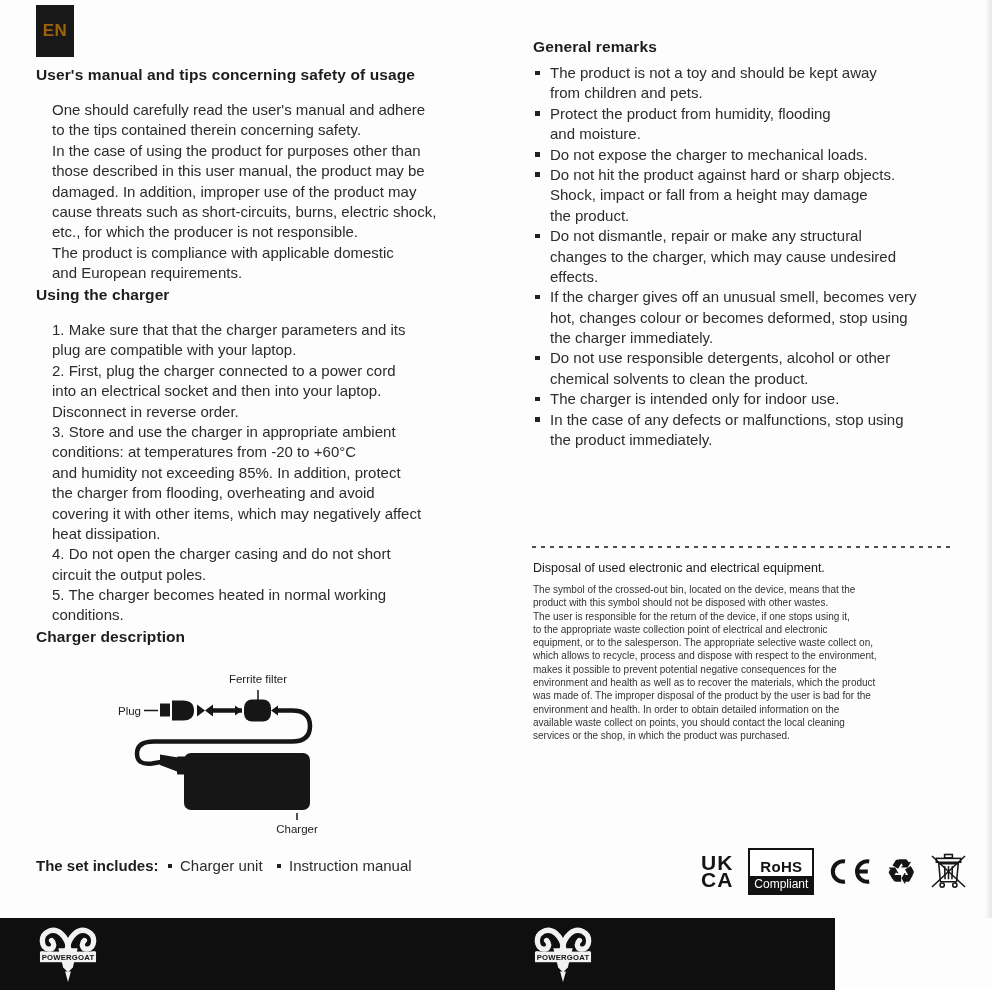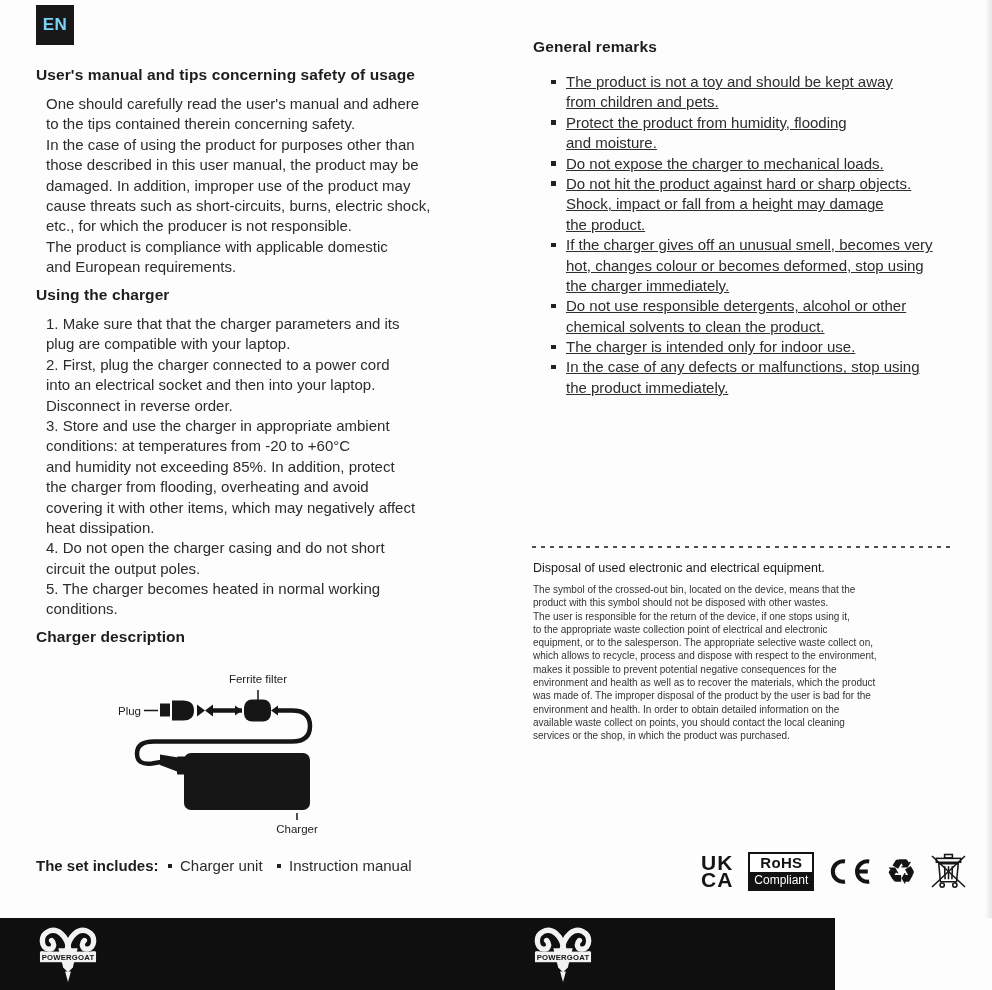--- a/index.html
+++ b/index.html
@@ -4,32 +4,32 @@
 <style>
   html,body{margin:0;padding:0;}
   body{
     width:992px;height:990px;position:relative;overflow:hidden;
     background:#fdfdfd;color:#2e2e2e;
     font-family:"Liberation Sans", sans-serif;
   }
   .abs{position:absolute;}
   
   .en-badge{
-    left:36px;top:5px;width:38px;height:40px;background:#181818;color:#7dd3fc;
+    left:36px;top:5px;width:38px;height:52px;background:#181818;color:#a16207;
     display:flex;align-items:center;justify-content:center;
     font-size:17px;font-weight:bold;letter-spacing:.5px;
   }
   
   .h{font-size:15.5px;font-weight:bold;color:#1d1d1d;margin:0 0 9px 0;letter-spacing:.1px;}
   .small-h{font-size:12.5px;font-weight:normal;color:#1b1b1b;margin:0;}
   
-  .body-text{font-size:15px;line-height:1.36;margin:10px;white-space:pre-line;color:#2c2c2c;}
+  .body-text{font-size:15px;line-height:1.36;margin:16px;white-space:pre-line;color:#2c2c2c;}
   .fine-text{font-size:10px;line-height:1.33;margin:0;white-space:pre-line;color:#333;}
   
-  ul.sq{list-style:none;margin:16px;padding:0;text-decoration:underline;}
+  ul.sq{list-style:none;margin:0;padding:0;}
   ul.sq li{
     position:relative;padding-left:17px;margin:0;
     font-size:15px;line-height:1.36;white-space:pre-line;color:#2c2c2c;
   }
   ul.sq li::before{
     content:"";position:absolute;left:2px;top:7.5px;width:4.5px;height:4.5px;background:#222;
   }
   
   .divider{
     height:2px;
@@ -37,21 +37,21 @@
   }
   
   .set-row{display:flex;align-items:center;font-size:15px;color:#2c2c2c;}
   .set-row .lbl{font-weight:bold;color:#1d1d1d;margin-right:9px;}
   .set-row .sqb{width:4.5px;height:4.5px;background:#222;margin:1px 8px 0 0;flex:none;}
   .set-row .item{margin-right:14px;}
   
   .marks{display:flex;align-items:center;gap:15px;}
   .ukca{font-size:21px;line-height:17px;font-weight:bold;color:#151515;letter-spacing:1px;text-align:center;}
   .rohs{border:2.5px solid #121212;background:#fff;}
-  .rohs .top{font-size:15px;font-weight:bold;color:#121212;padding:0 5px 1px;text-align:center;letter-spacing:.3px;}
+  .rohs .top{font-size:15px;font-weight:bold;color:#121212;padding:8px 5px 1px;text-align:center;letter-spacing:.3px;}
   .rohs .bot{background:#121212;color:#fff;font-size:12px;padding:1px 4px 2px;text-align:center;}
   .recycle{font-size:33px;line-height:1;color:#141414;font-weight:bold;}
   
   .footer{left:0;top:918px;width:835px;height:72px;background:#0f0f0f;}
   .edge-shade{right:0;top:0;width:7px;height:918px;
     background:linear-gradient(to right,rgba(0,0,0,0),rgba(0,0,0,0.09));}
 </style>
 </head>
 <body>
 
@@ -137,20 +137,23 @@
   <h2 class="h" style="margin-bottom:7px;">General remarks</h2>
   <ul class="sq">
     <li>The product is not a toy and should be kept away
 from children and pets.</li>
     <li>Protect the product from humidity, flooding
 and moisture.</li>
     <li>Do not expose the charger to mechanical loads.</li>
     <li>Do not hit the product against hard or sharp objects.
 Shock, impact or fall from a height may damage
 the product.</li>
+    <li>Do not dismantle, repair or make any structural
+changes to the charger, which may cause undesired
+effects.</li>
     <li>If the charger gives off an unusual smell, becomes very
 hot, changes colour or becomes deformed, stop using
 the charger immediately.</li>
     <li>Do not use responsible detergents, alcohol or other
 chemical solvents to clean the product.</li>
     <li>The charger is intended only for indoor use.</li>
     <li>In the case of any defects or malfunctions, stop using
 the product immediately.</li>
   </ul>
 </div>

